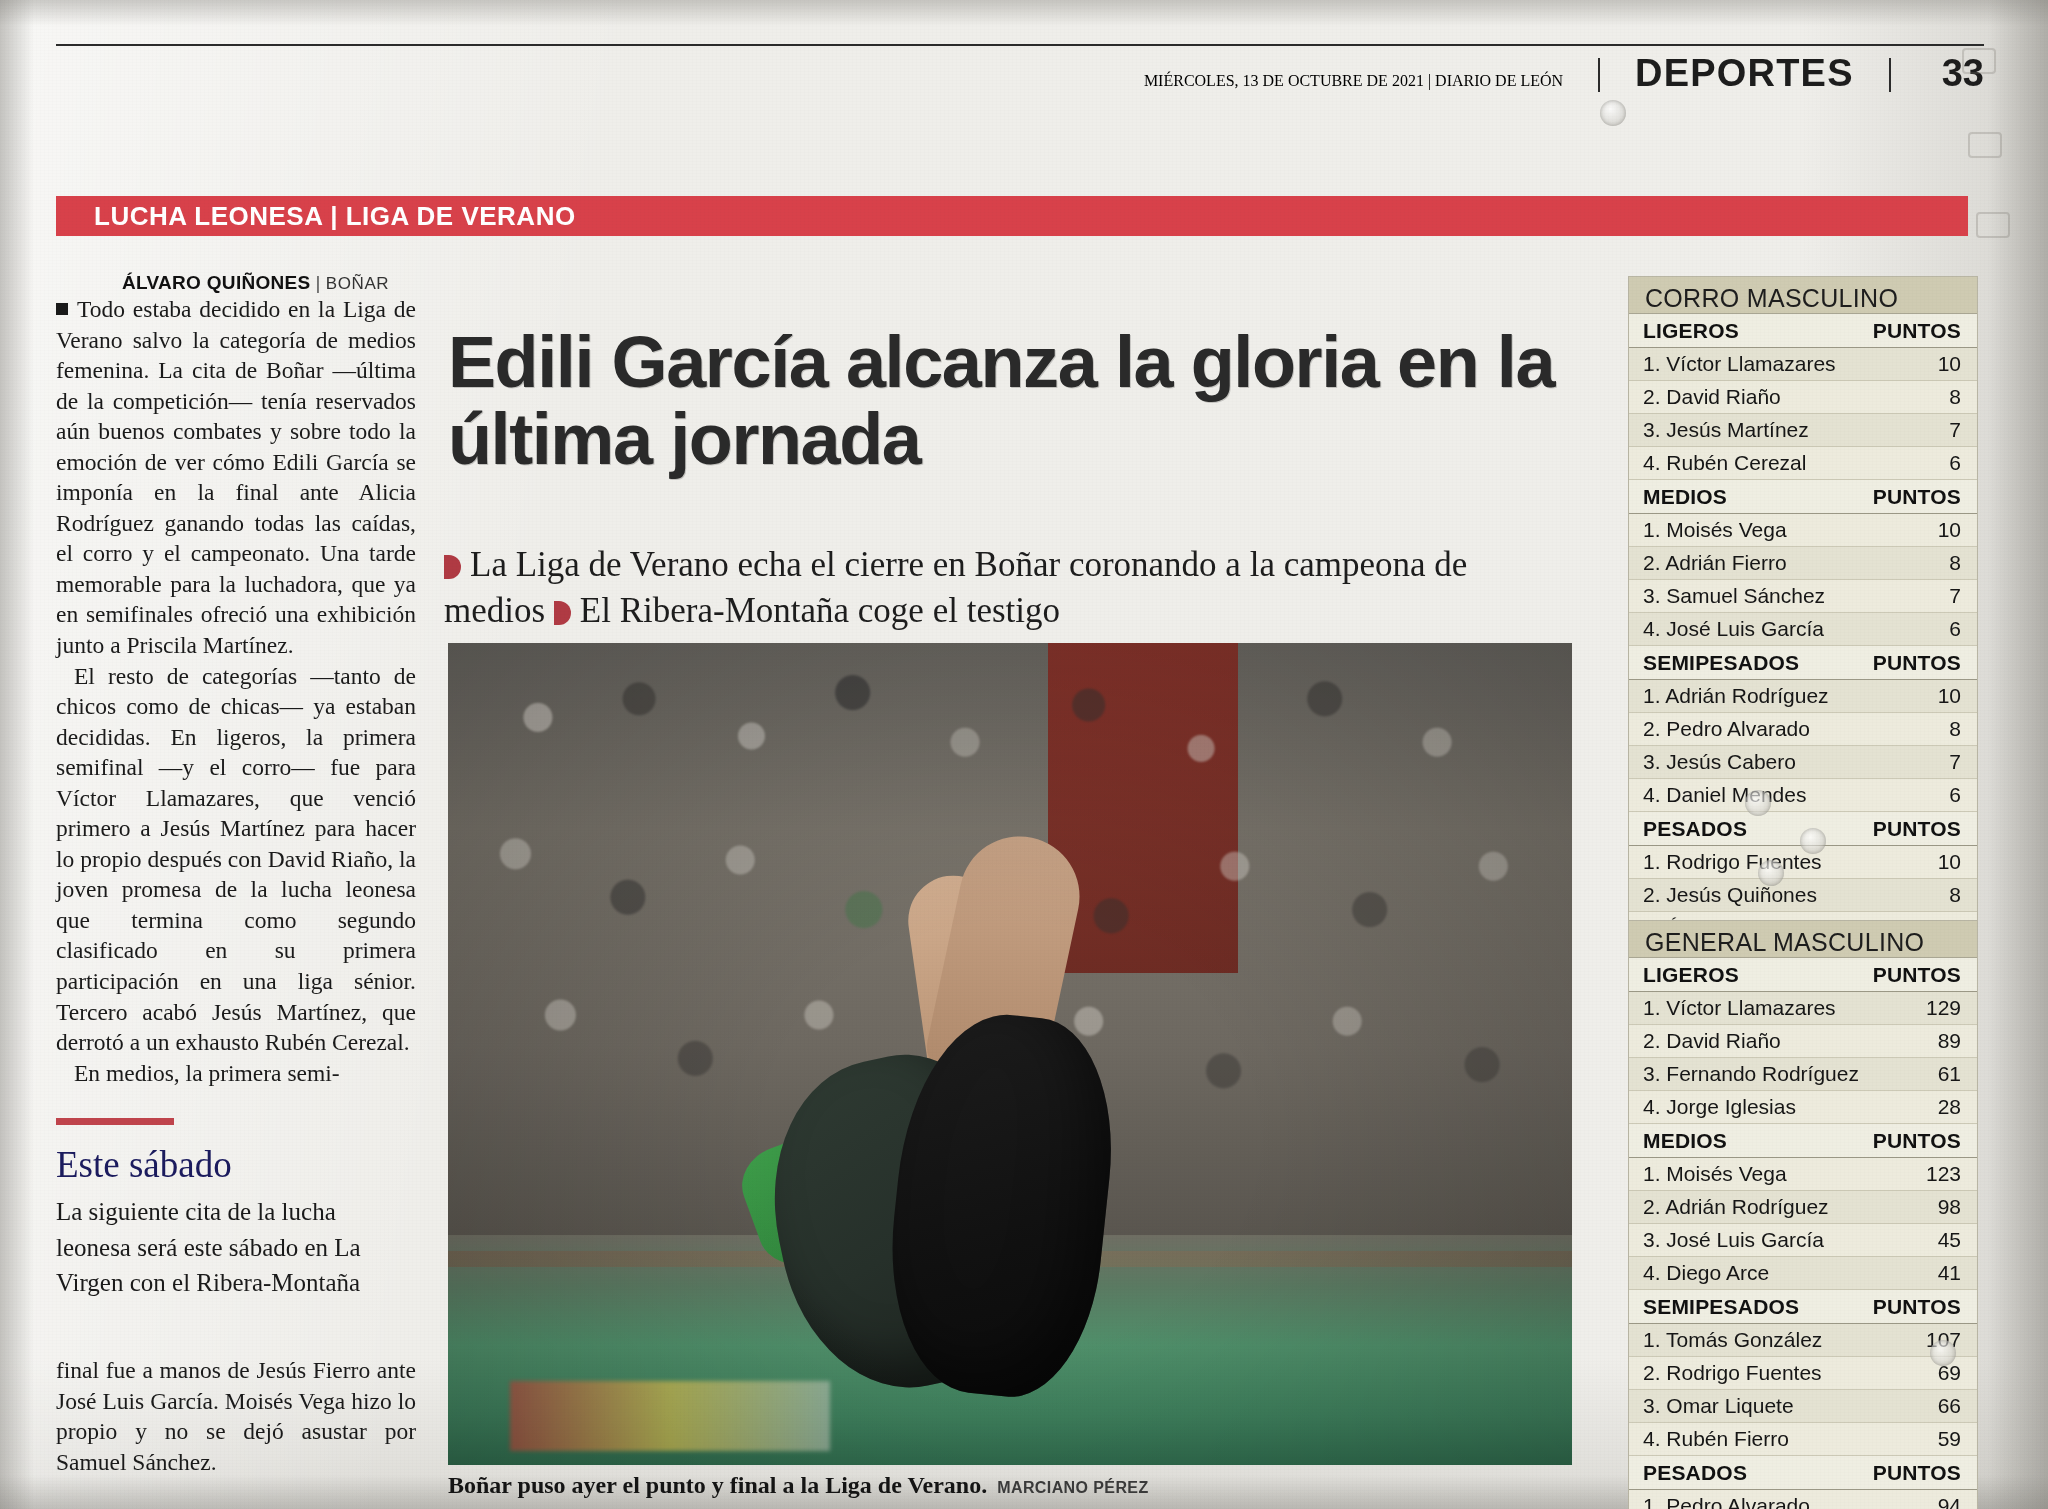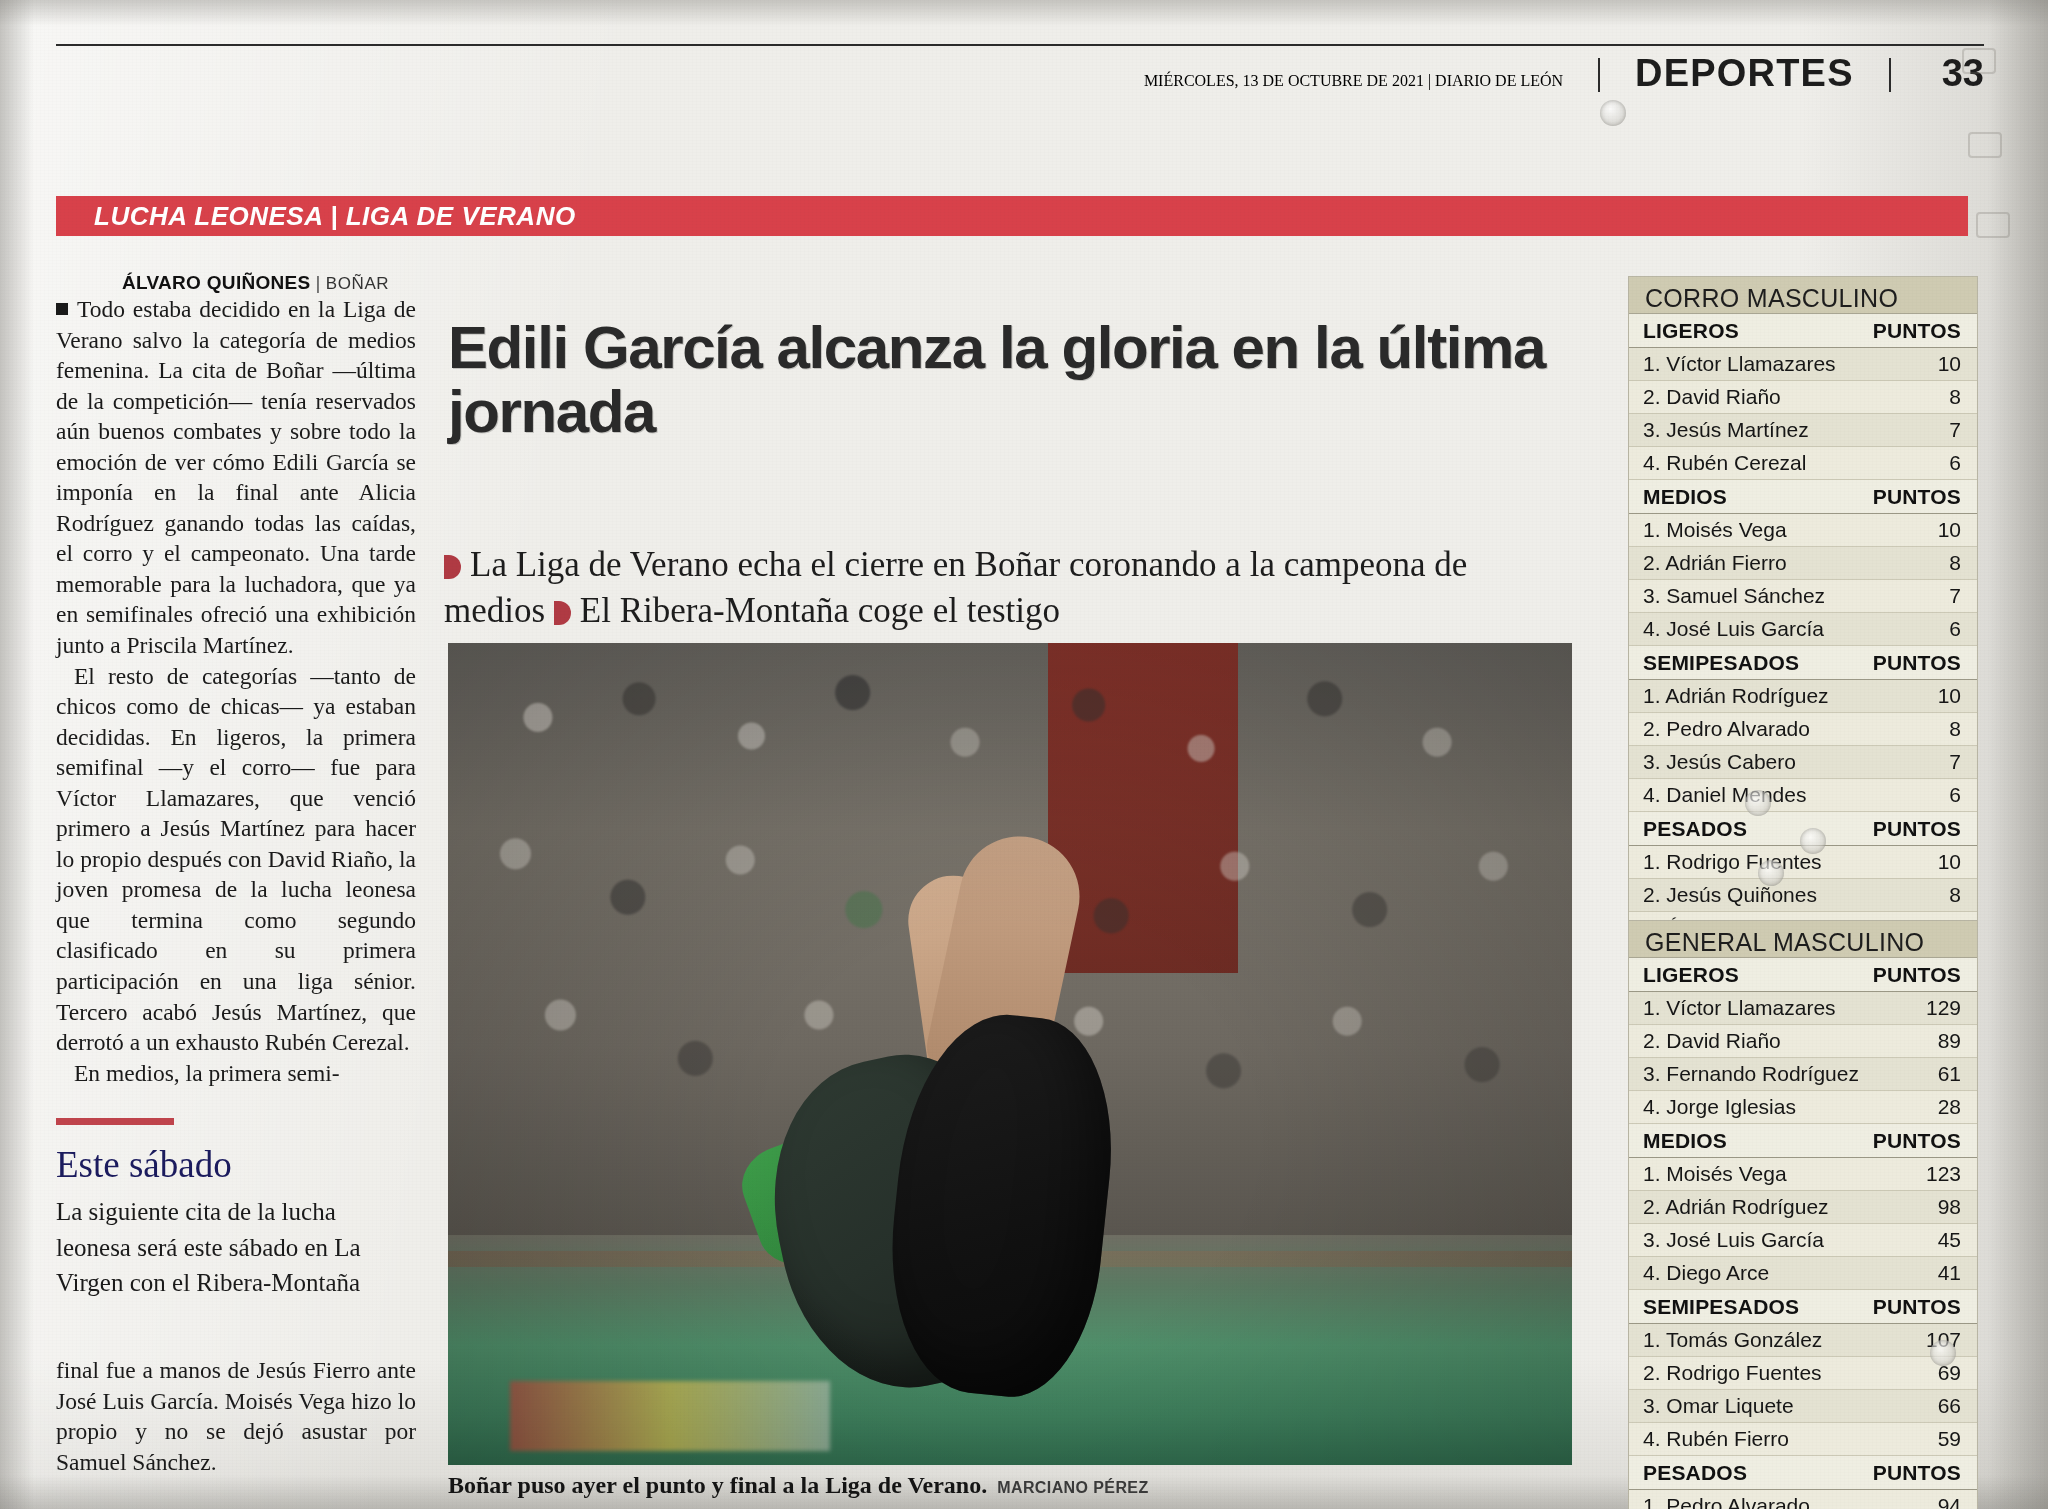--- a/index.html
+++ b/index.html
@@ -106,21 +106,20 @@
   
   .banner {
     position: absolute;
     left: 56px;
     right: 80px;
     top: 196px;
     height: 40px;
     background: #d8414a;
     display: flex;
     align-items: center;
-    font-style: italic;
   }
   .banner .txt {
     font-family: "Liberation Sans", sans-serif;
     font-weight: 700;
     font-size: 26px;
     letter-spacing: .5px;
     color: #fff;
     padding-left: 38px;
     white-space: nowrap;
   }
@@ -191,21 +190,21 @@
   }
 
   
   .headline {
     position: absolute;
     left: 448px;
     top: 276px;
     width: 1130px;
     font-family: "Liberation Sans", sans-serif;
     font-weight: 700;
-    font-size: 60px;
+    font-size: 72px;
     line-height: 1.06;
     letter-spacing: -1.4px;
     color: #2a2a2a;
     text-shadow: 1px 1px 0 rgba(0,0,0,.18);
   }
   .deck {
     position: absolute;
     left: 444px;
     top: 510px;
     width: 1130px;

